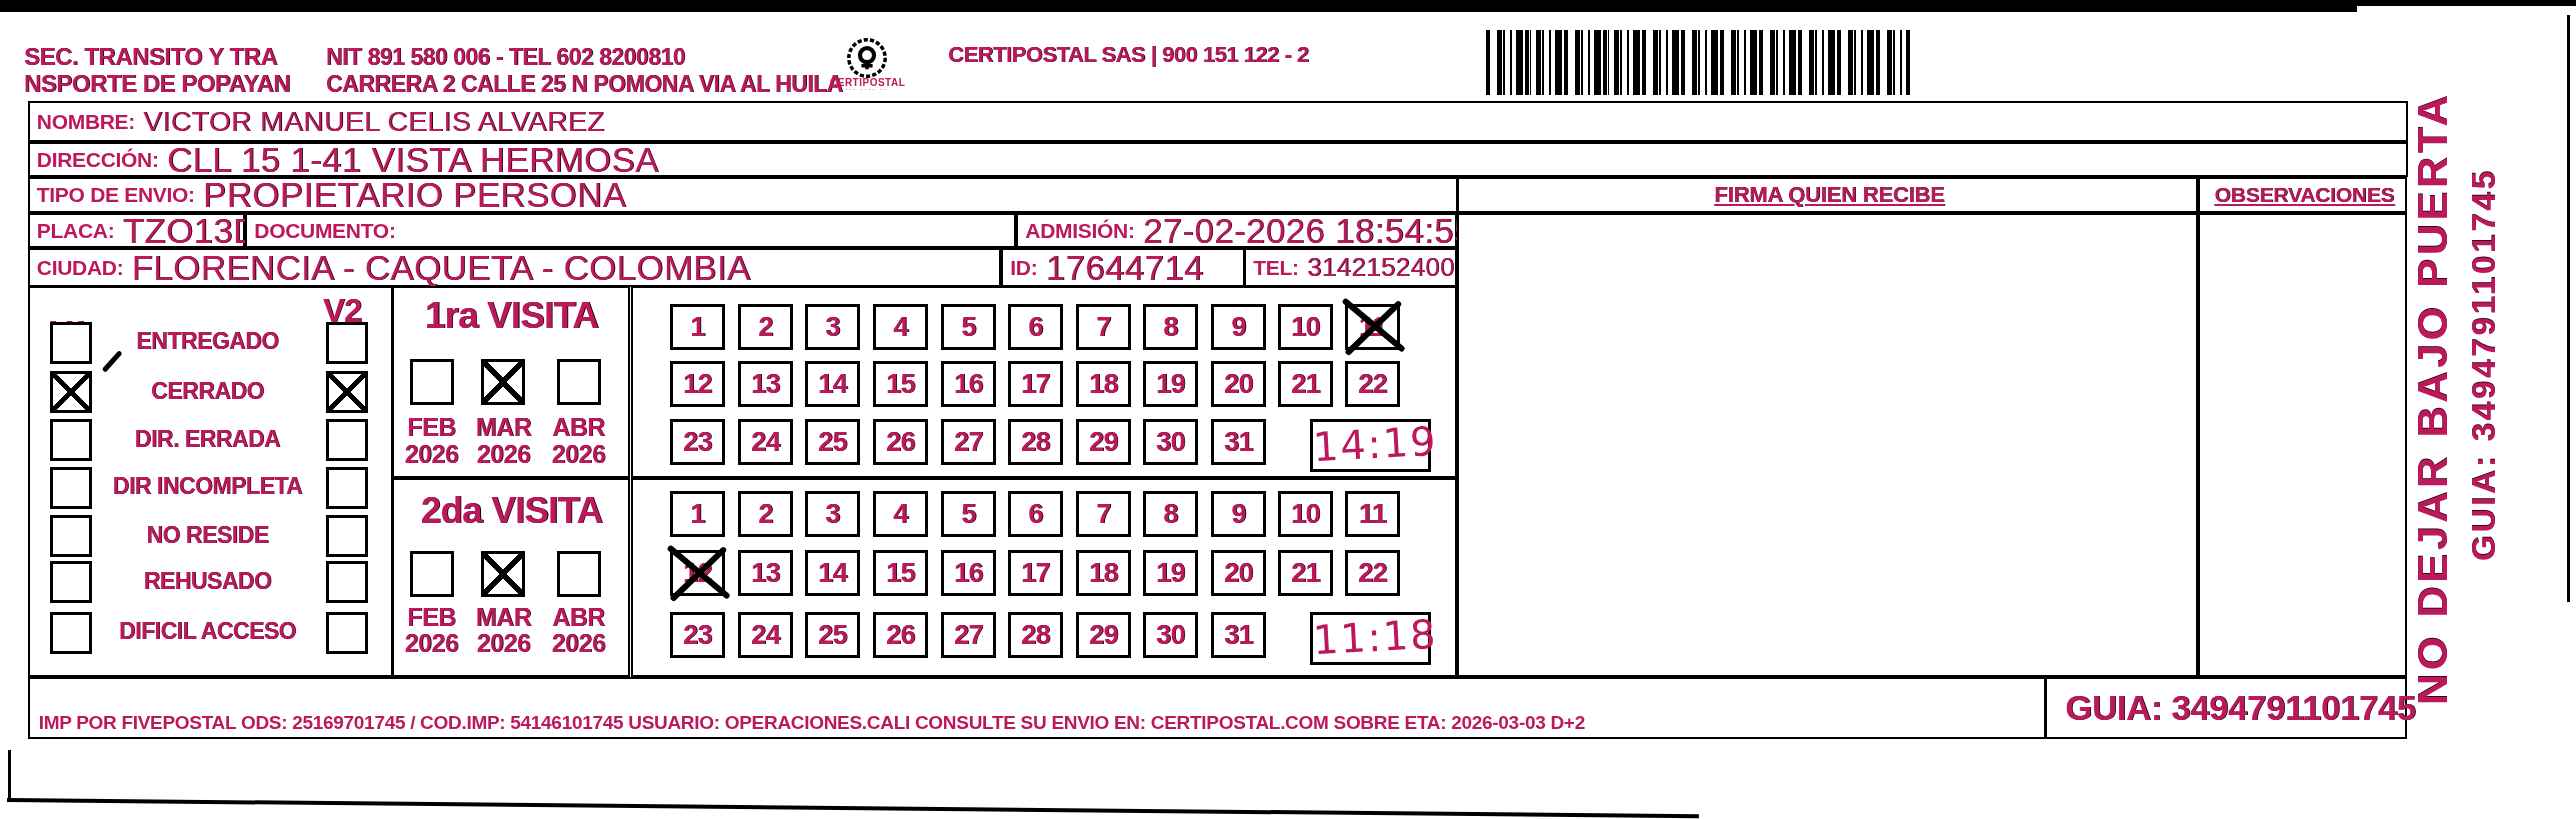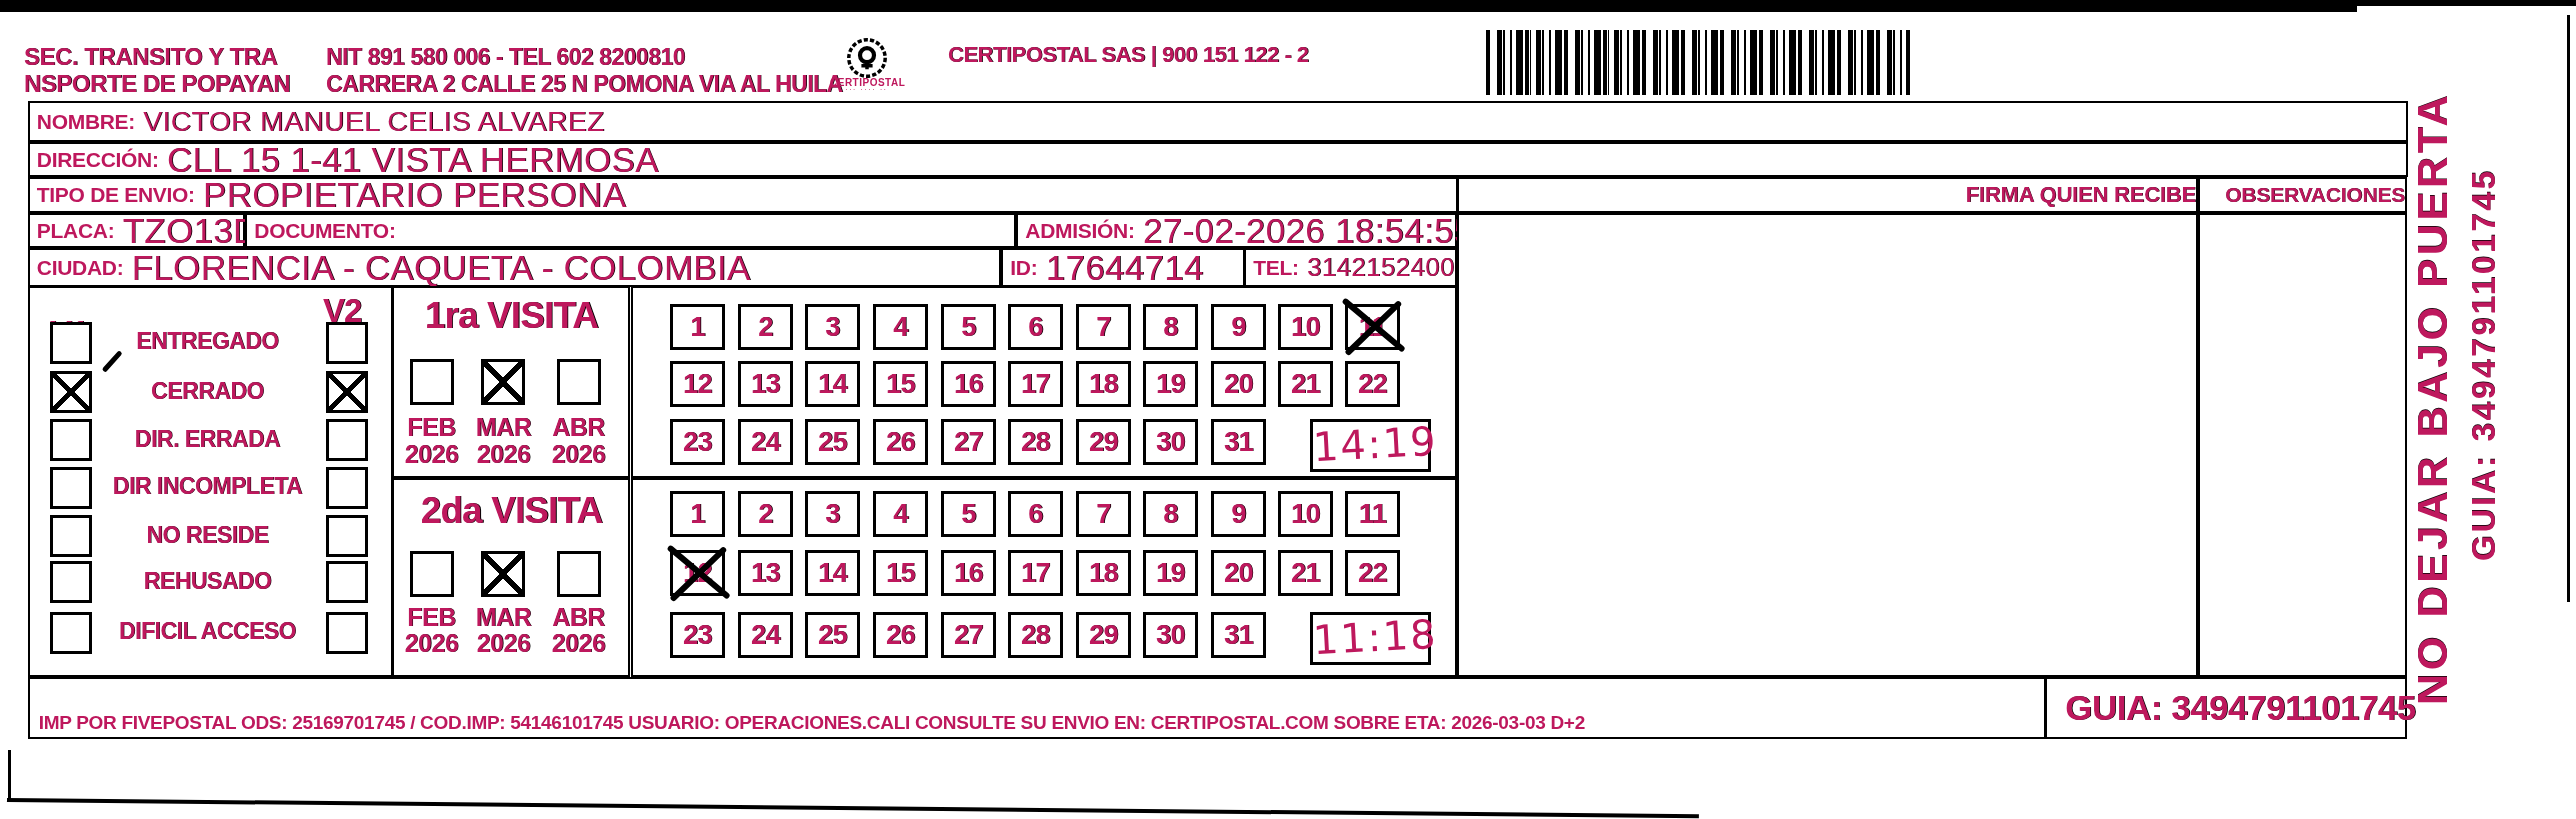--- a/index.html
+++ b/index.html
@@ -16,21 +16,21 @@
   .logo-caption{font-weight:700;font-size:10px;letter-spacing:0.5px;margin-top:-1.8px;}
   .logo-dots{font-size:6.4px;letter-spacing:1.8px;line-height:4.6px;}
   .barcode{position:absolute;background:
     repeating-linear-gradient(90deg,
       #000 0 3.7px,#fff 3.7px 5.5px,#000 5.5px 6.4px,#fff 6.4px 11px,
       #000 11px 15.6px,#fff 15.6px 17.4px,#000 17.4px 19px,#fff 19px 24px,
       #000 24px 26px,#fff 26px 30px,#000 30px 37px,#fff 37px 39px);}
   
   .cell{position:absolute;border:2.8px solid #000;background:#fff;display:flex;align-items:center;padding-left:7.3px;}
   .cell.nopad{padding:0;}
-  .cell.center{justify-content:flex-end;padding-left:4px;}
+  .cell.center{justify-content:center;padding-left:4px;text-decoration:underline;}
   .lbl{font-weight:700;font-size:21px;letter-spacing:-0.3px;margin-right:8.3px;white-space:nowrap;}
   .val{font-weight:400;font-size:35px;letter-spacing:0.3px;white-space:nowrap;text-shadow:0.7px 0 0 #000;}
   .colhdr{font-weight:700;font-size:22px;letter-spacing:-0.2px;text-shadow:0.4px 0 0 #000;}
   
   .box{position:absolute;border:3.7px solid #000;background:#fff;}
   .box.checked{background-image:
       linear-gradient(to top right,transparent calc(50% - 2.8px),#000 calc(50% - 2.8px),#000 calc(50% + 2.8px),transparent calc(50% + 2.8px)),
       linear-gradient(to bottom right,transparent calc(50% - 2.8px),#000 calc(50% - 2.8px),#000 calc(50% + 2.8px),transparent calc(50% + 2.8px));}
   .optlabel{position:absolute;font-weight:700;font-size:23px;letter-spacing:-0.5px;text-align:center;text-shadow:0.5px 0 0 #000;}
   .v-title{position:absolute;font-weight:700;font-size:33px;letter-spacing:-0.9px;text-shadow:0.7px 0 0 #000;}

